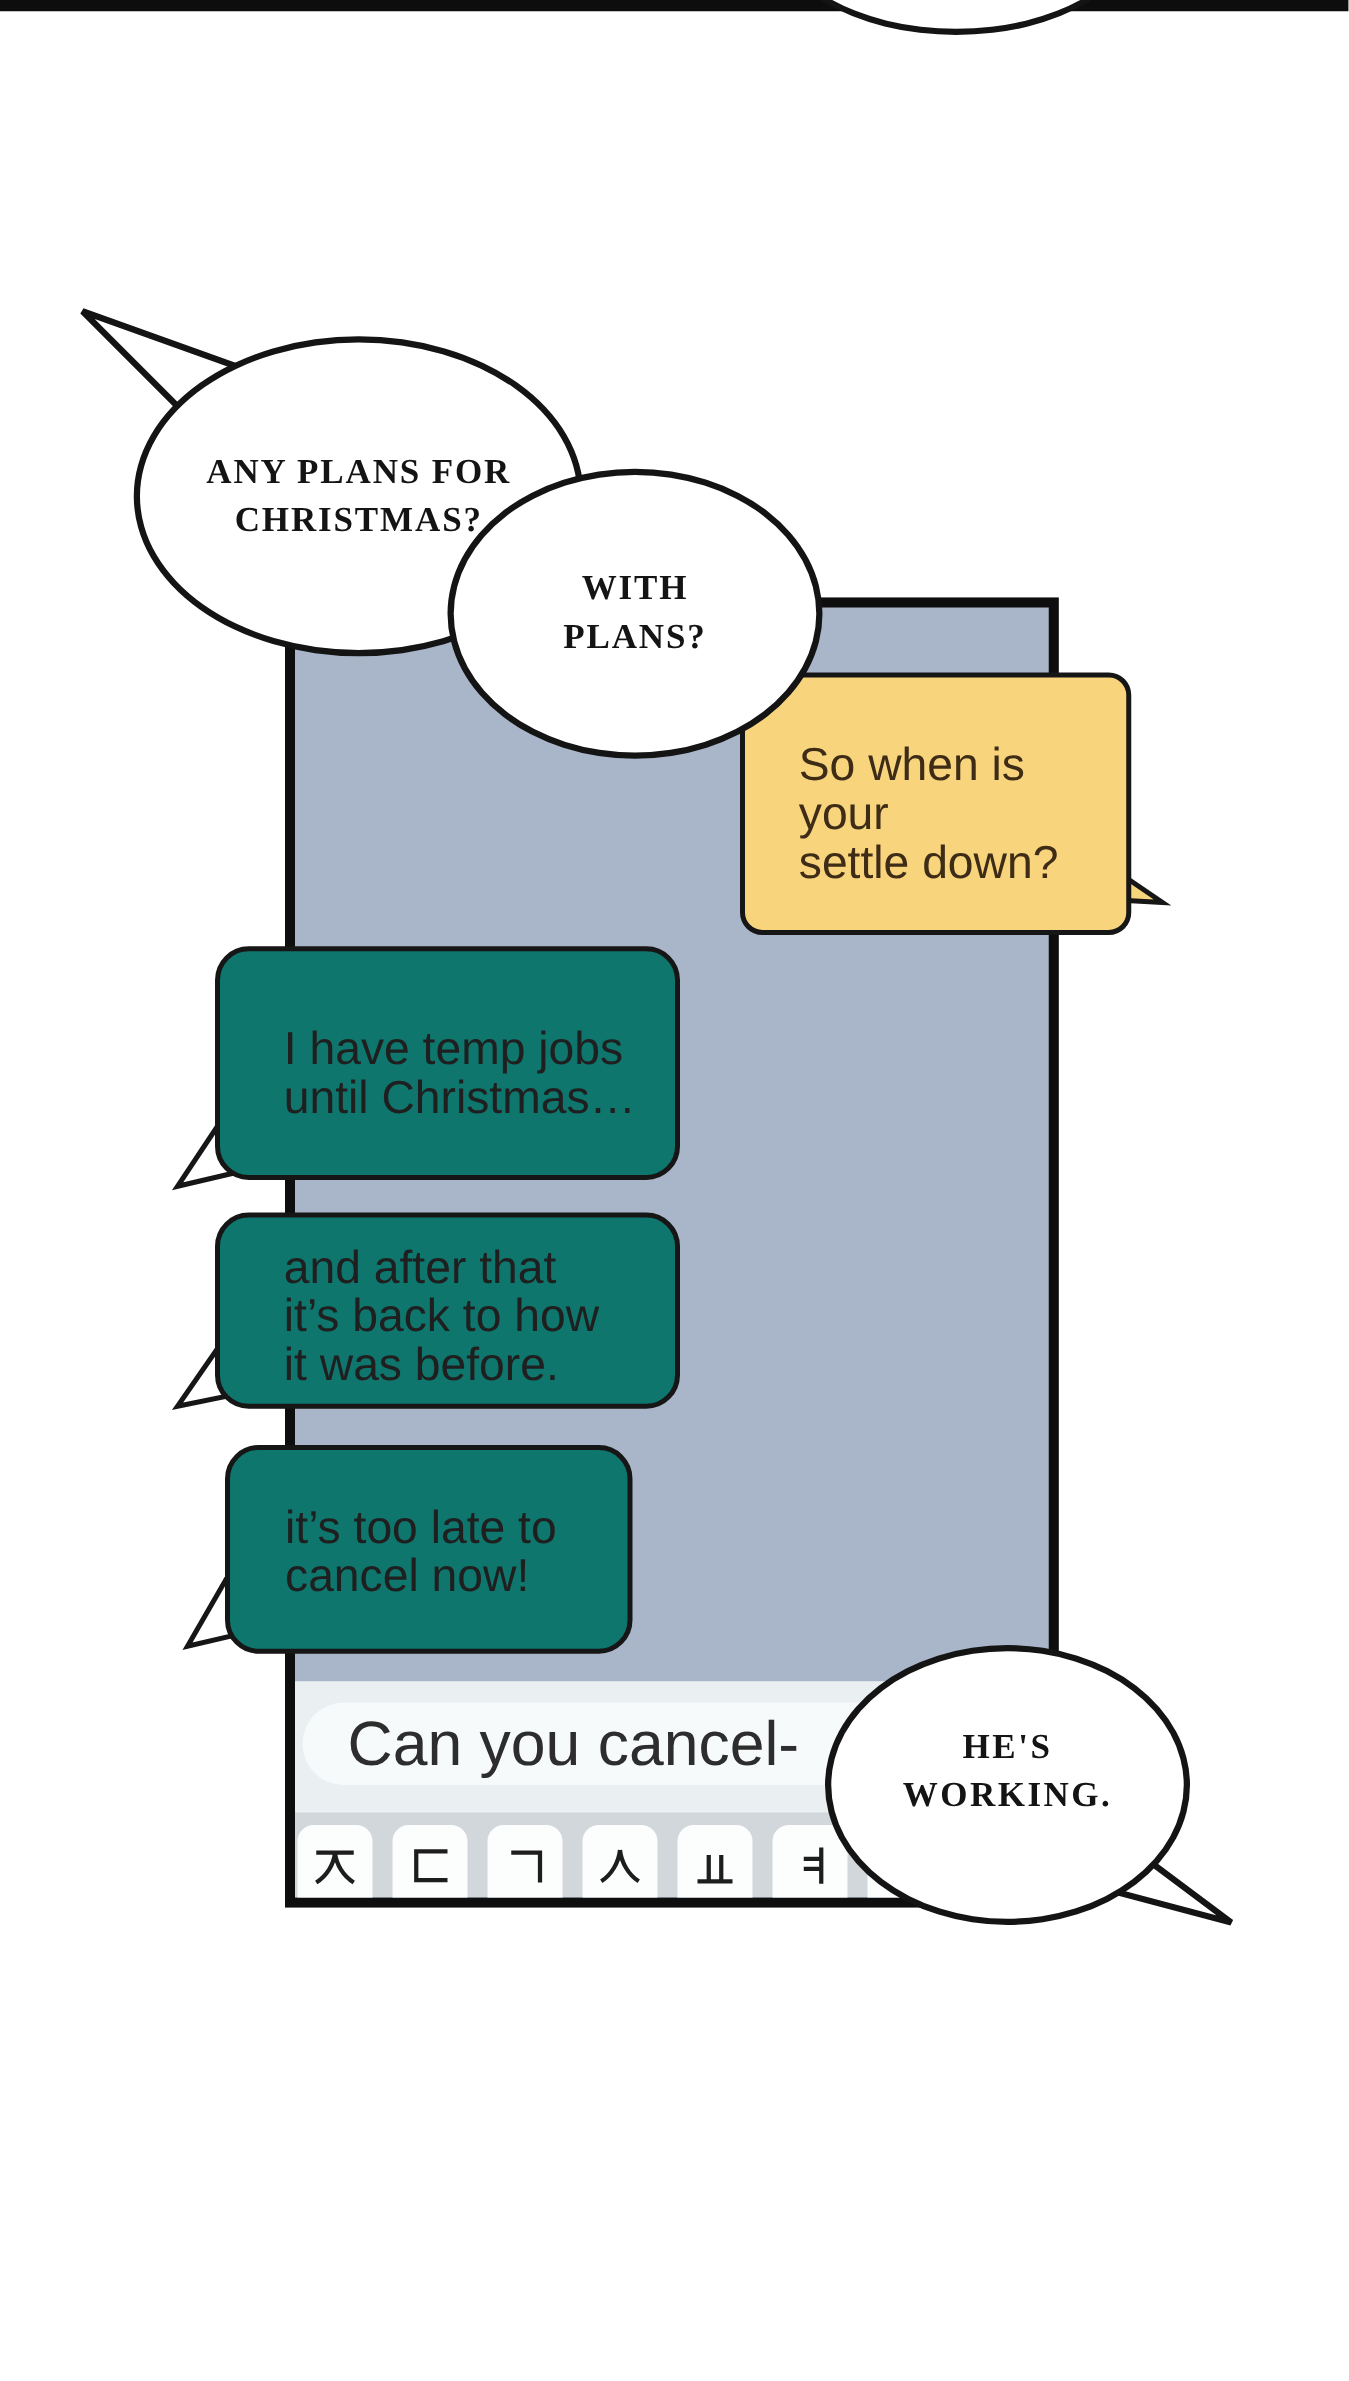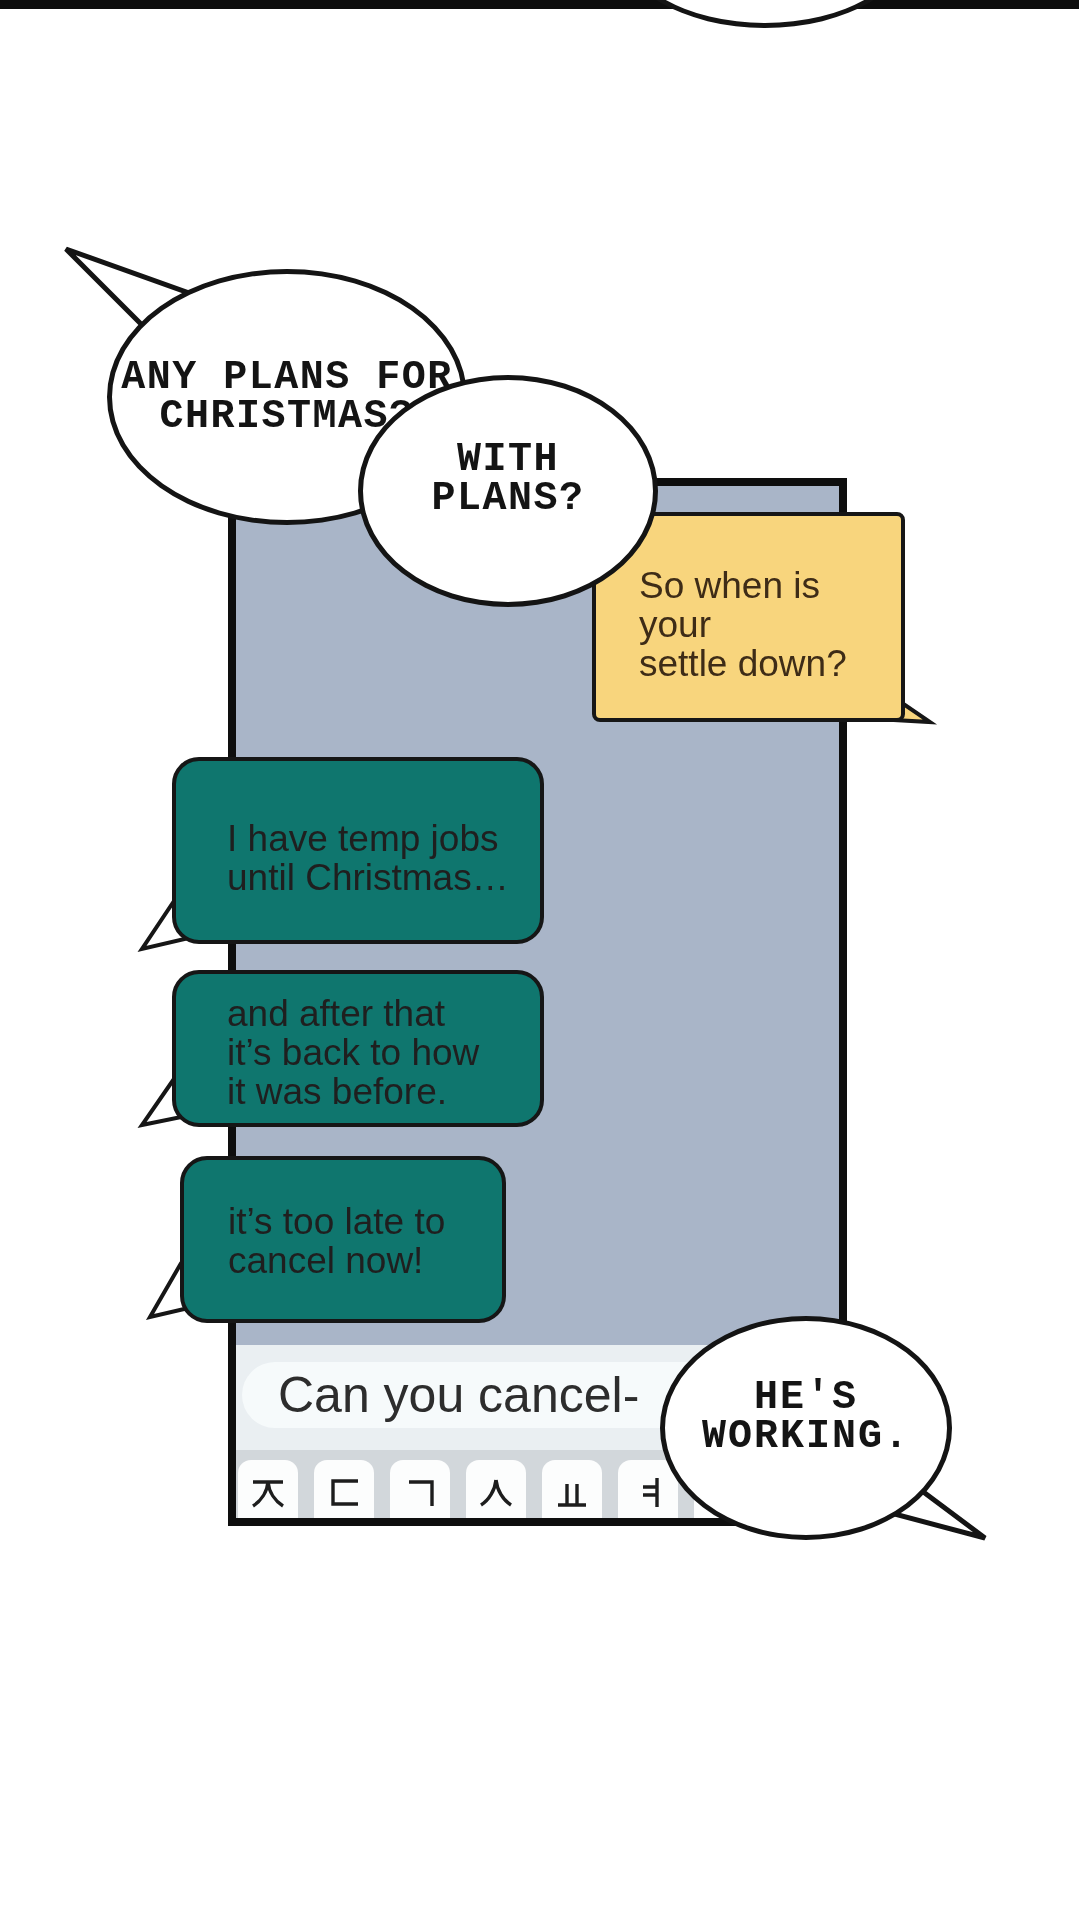--- a/index.html
+++ b/index.html
@@ -3,31 +3,31 @@
 <meta charset="utf-8">
 <style>
   html,body{margin:0;padding:0;background:#ffffff;}
   #canvas{position:relative;width:1079px;height:1905px;background:#ffffff;overflow:hidden;
           font-family:"Liberation Sans",sans-serif;}
   .abs{position:absolute;}
   
   #top-bar{left:0;top:0;width:1079px;height:9px;background:#0d0d0d;}
   
   .ellipse-bubble{background:#ffffff;border:5px solid #141414;border-radius:50%;box-sizing:border-box;}
-  .comic-text{font-family:Liberation Mono, monospace;font-weight:bold;color:#141414;
-              text-align:center;letter-spacing:1.5px;font-size:40px;line-height:39px;}
+  .comic-text{font-family:Liberation Serif, serif;font-weight:bold;color:#141414;
+              text-align:center;letter-spacing:1.5px;font-size:28px;line-height:39px;}
   
   #phone{left:228px;top:478px;width:619px;height:1048px;box-sizing:border-box;
          border:8px solid #0e0e0e;background:#a9b5c8;}
   #screen-clip{left:236px;top:486px;width:603px;height:1032px;overflow:hidden;}
   
   .msg{box-sizing:border-box;border:4px solid #161616;color:#1f1f1f;
        font-size:37px;line-height:39px;}
   .msg-white{background:#0f766e;border-radius:27px;}
-  .msg-yellow{background:#f8d57d;border-radius:8px;color:#3e2c17;}
+  .msg-yellow{background:#f8d57d;border-radius:18px;color:#3e2c17;margin-top:26px;}
   .tail-svg{pointer-events:none;}
   
   #input-strip{left:0;top:859px;width:603px;height:106px;background:#eaeff2;}
   #input-capsule{left:6px;top:17px;width:582px;height:66px;border-radius:34px;background:#f6fafb;}
   #input-text{left:36px;top:0;height:66px;line-height:66px;font-size:50px;color:#2d2d2d;}
   
   #keyboard{left:0;top:964px;width:603px;height:68px;background:#d2d7db;}
   .key{position:absolute;top:10px;width:60px;height:72px;background:#fcfdfd;border-radius:13px;}
   .key svg{position:absolute;left:10px;top:12px;}
 </style>
@@ -123,21 +123,21 @@
   <svg class="abs tail-svg" style="left:50px;top:235px;" width="165" height="120" viewBox="0 0 165 120">
     <polygon points="16,14 150,62 112,110" fill="#ffffff" stroke="#141414" stroke-width="5"></polygon>
   </svg>
   <div class="abs ellipse-bubble" style="left:107px;top:269px;width:360px;height:256px;"></div>
   <div class="abs comic-text" style="left:107px;top:358px;width:360px;">
     <div>ANY PLANS FOR</div>
     <div>CHRISTMAS?</div>
   </div>
 
   <div class="abs ellipse-bubble" style="left:358px;top:375px;width:300px;height:232px;"></div>
-  <div class="abs comic-text" style="left:358px;top:440px;width:300px;">
+  <div class="abs comic-text" style="left:358px;top:451px;width:300px;">
     <div>WITH</div>
     <div>PLANS?</div>
   </div>
 
   <svg class="abs tail-svg" style="left:845px;top:1435px;" width="155" height="115" viewBox="0 0 155 115">
     <polygon points="45,32 140,103 8,68" fill="#ffffff" stroke="#141414" stroke-width="5"></polygon>
   </svg>
   <div class="abs ellipse-bubble" style="left:660px;top:1316px;width:292px;height:224px;"></div>
   <div class="abs comic-text" style="left:660px;top:1378px;width:292px;letter-spacing:2px;">
     <div>HE'S</div>

